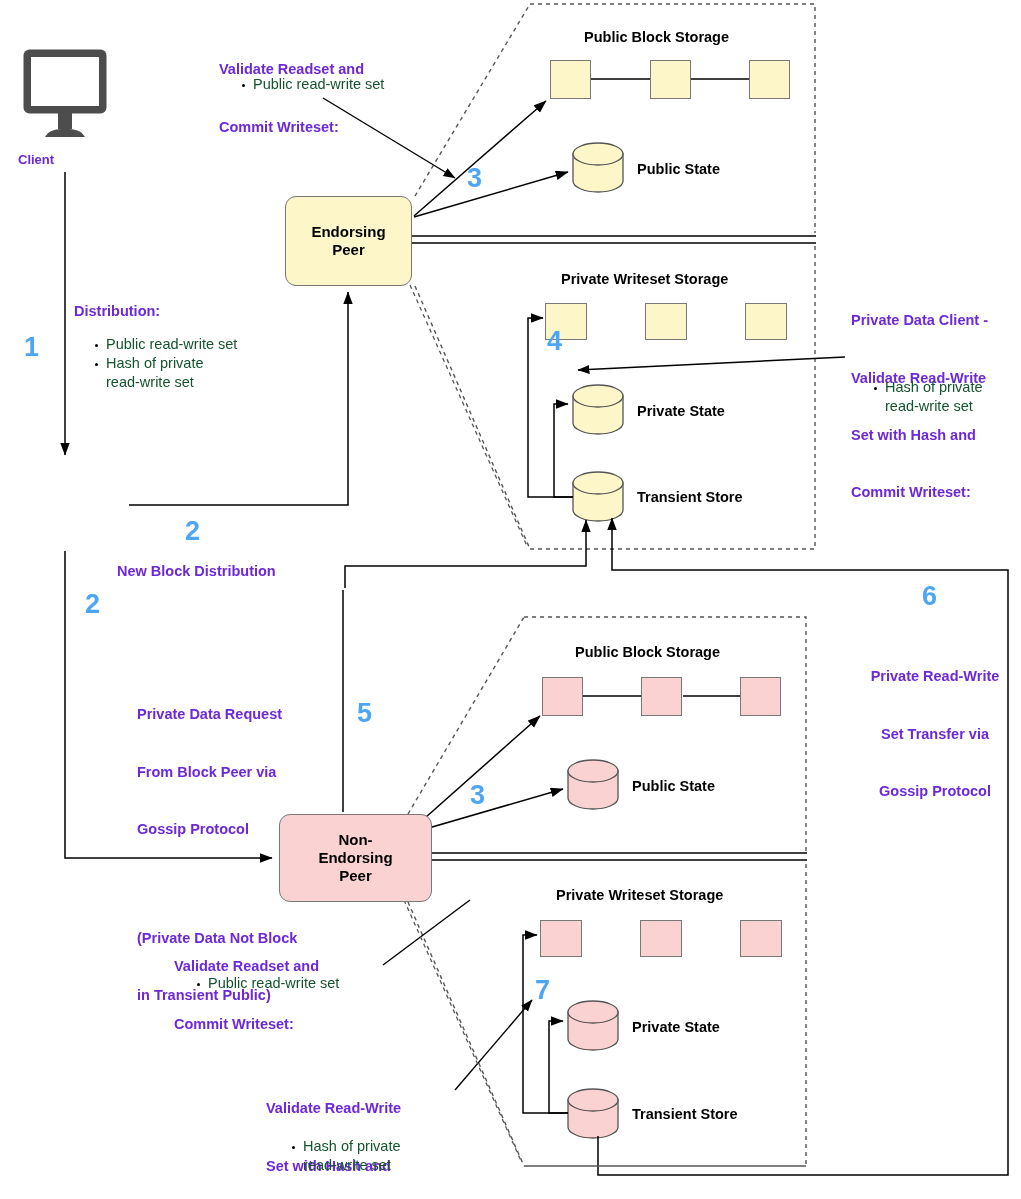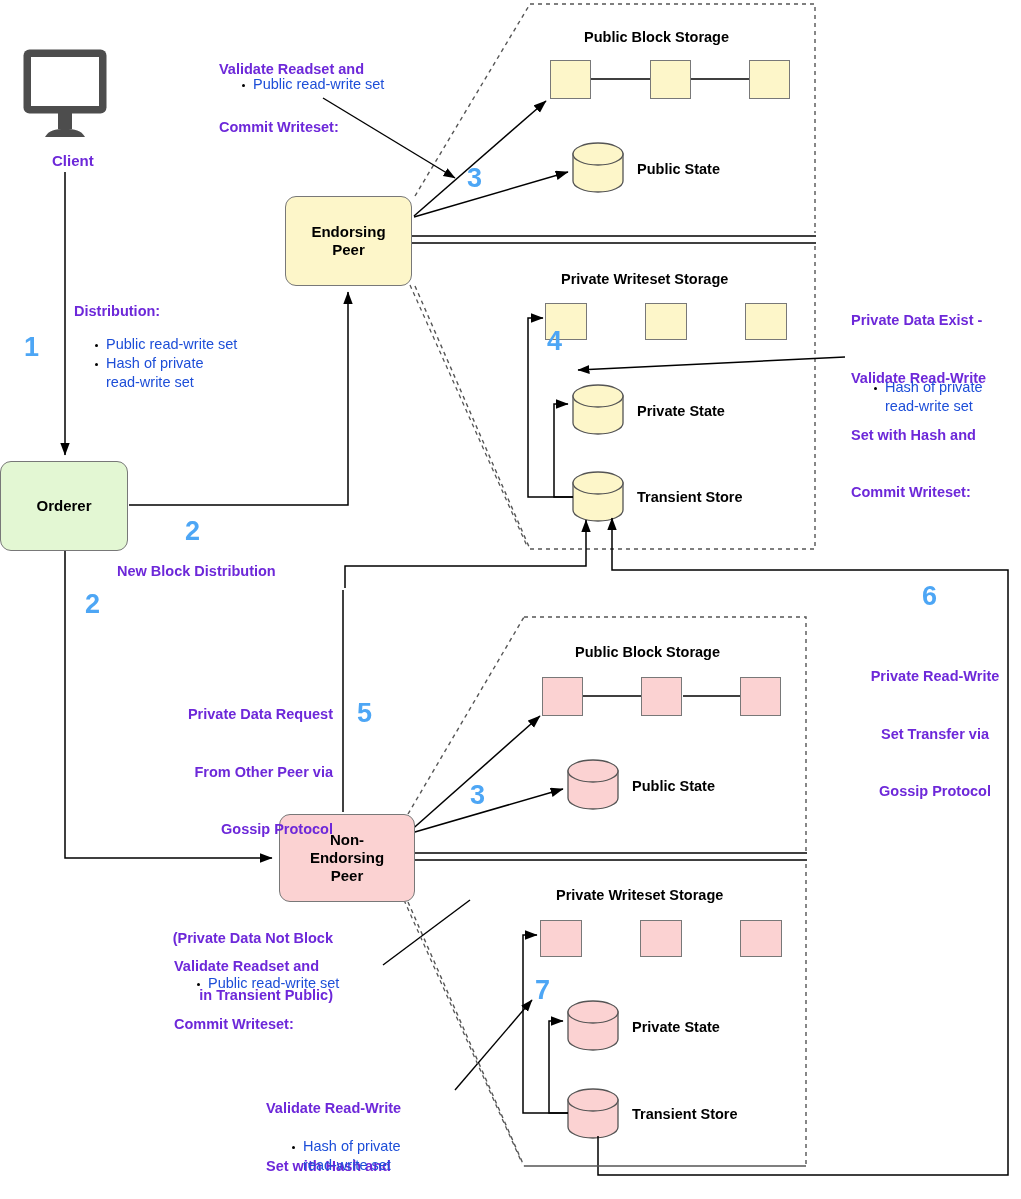--- a/index.html
+++ b/index.html
@@ -36,21 +36,21 @@
     color: #4da6f5;
     font-weight: bold;
     font-size: 27px;
     font-family: "Liberation Sans", sans-serif;
     line-height: 1;
   }
   .bullet-list {
     position: absolute;
     font-size: 14.5px;
     line-height: 1.32;
-    color: #1d4ed8;
+    color: #14532d;
   }
   .bullet-list .bi {
     position: relative;
     padding-left: 13px;
   }
   .bullet-list .bi::before {
     content: "";
     position: absolute;
     left: 2px;
     top: 9px;
@@ -254,34 +254,31 @@
   </svg>
 
   <div class="monitor" style="left:22px; top:48px; width:86px; height:96px;">
     <svg width="86" height="96" viewBox="0 0 86 96" xmlns="http://www.w3.org/2000/svg">
       <rect x="1.5" y="1.5" width="83" height="64" rx="6" ry="6" fill="#4d4d4d"></rect>
       <rect x="9" y="9" width="68" height="49" fill="#ffffff"></rect>
       <rect x="36" y="65" width="14" height="16" fill="#4d4d4d"></rect>
       <path d="M23,89 C27,82 33,81 43,81 C53,81 59,82 63,89 Z" fill="#4d4d4d"></path>
     </svg>
   </div>
-  <div class="lbl bold" style="left:52px; top:151px; font-size:15px;">Client</div>
+  <div class="lbl bold" style="left:18px; top:151px; font-size:13px;">Client</div>
 
   <div class="node node-endorsing" style="left:285px; top:196px; width:127px; height:90px;">
     <div>
       <div>Endorsing</div>
       <div>Peer</div>
     </div>
   </div>
 
-  <div class="node node-orderer" style="left:0px; top:461px; width:128px; height:90px;">
-    <div>Orderer</div>
-  </div>
-
-  <div class="node node-nonend" style="left:279px; top:814px; width:136px; height:88px;">
+
+  <div class="node node-nonend" style="left:279px; top:814px; width:153px; height:88px;">
     <div>
       <div>Non-</div>
       <div>Endorsing</div>
       <div>Peer</div>
     </div>
   </div>
 
   <div class="title-txt" style="left:584px; top:29px;">Public Block Storage</div>
   <div class="blk blk-y" style="left:550px; top:60px; width:41px; height:39px;"></div>
   <div class="blk blk-y" style="left:650px; top:60px; width:41px; height:39px;"></div>
@@ -331,35 +328,35 @@
     <div class="bi">Public read-write set</div>
     <div class="bi">
       <div>Hash of private</div>
       <div style="margin-left:0px;">read-write set</div>
     </div>
   </div>
 
   <div class="lbl bold" style="left:117px; top:562px;">New Block Distribution</div>
 
   <div class="lbl bold" style="left:851px; top:273px;">
-    <div>Private Data Exist -</div>
+    <div>Private Data Client -</div>
     <div>Validate Read-Write</div>
     <div>Set with Hash and</div>
     <div>Commit Writeset:</div>
   </div>
   <div class="bullet-list" style="left:872px; top:378px;">
     <div class="bi">
       <div>Hash of private</div>
       <div>read-write set</div>
     </div>
   </div>
 
-  <div class="lbl bold" style="left:137px; top:667px; width:196px; text-align:right;">
+  <div class="lbl bold" style="left:137px; top:667px; width:196px; text-align:left;">
     <div>Private Data Request</div>
-    <div>From Other Peer via</div>
+    <div>From Block Peer via</div>
     <div>Gossip Protocol</div>
     <div style="height:13px;"></div>
     <div>(Private Data Not Block</div>
     <div>in Transient Public)</div>
   </div>
 
   <div class="lbl bold" style="left:850px; top:629px; width:170px; text-align:center;">
     <div>Private Read-Write</div>
     <div>Set Transfer via</div>
     <div>Gossip Protocol</div>

